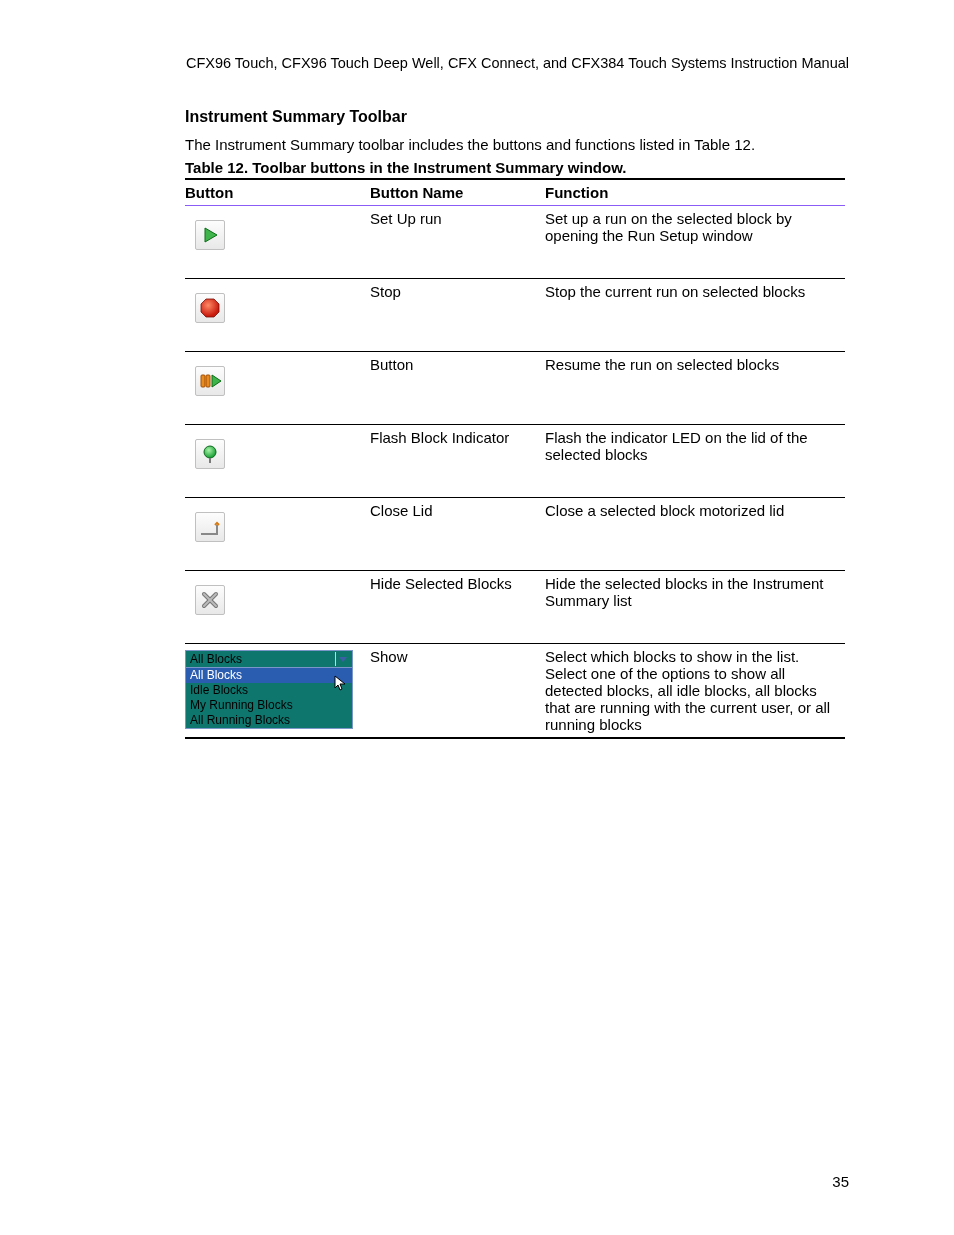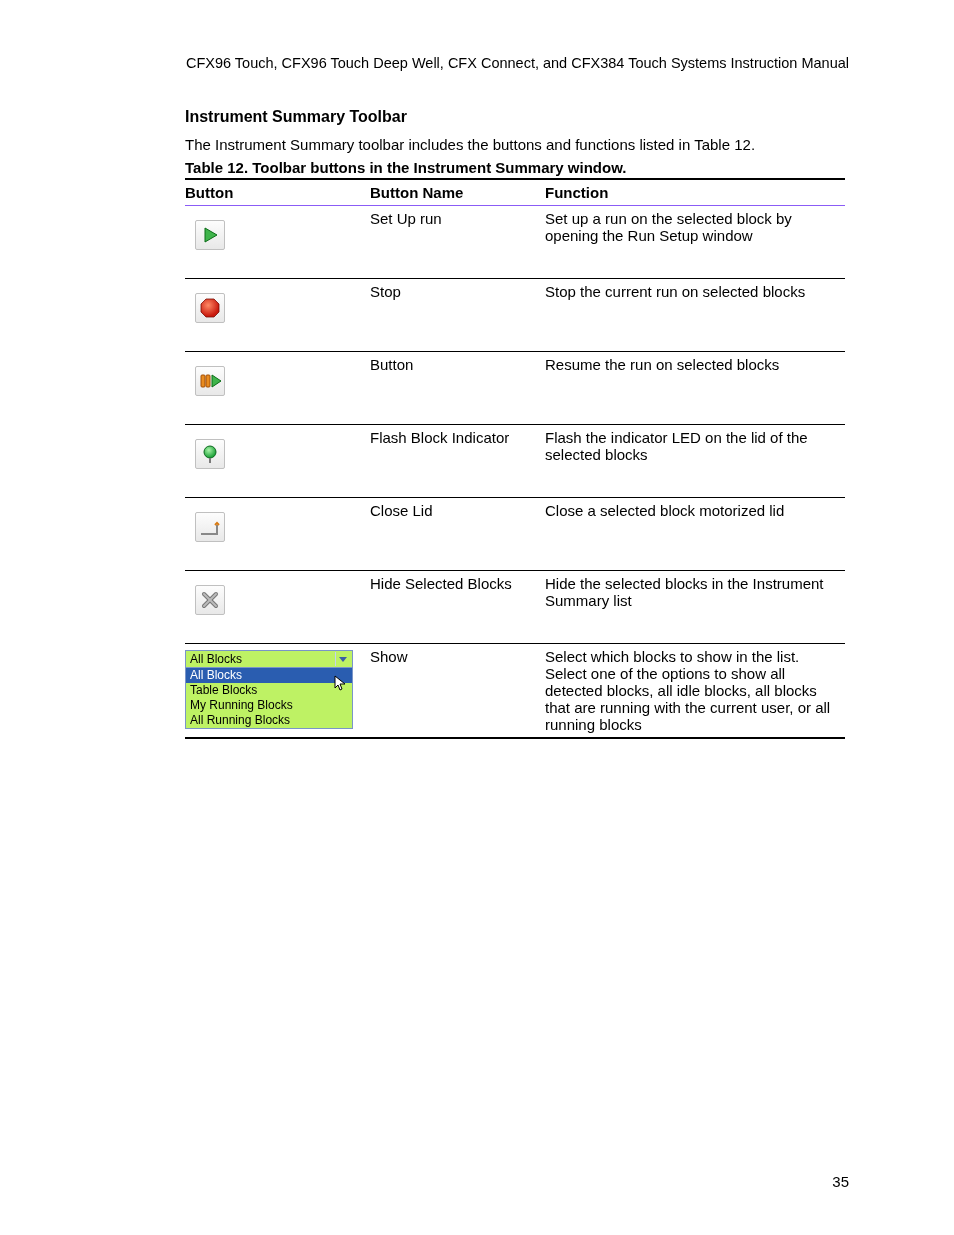--- a/index.html
+++ b/index.html
@@ -87,21 +87,21 @@
     margin-left: 10px;
   }
   .icon-box svg { width: 28px; height: 28px; display: block; }
 
   
   .dropdown-wrap {
     width: 166px;
     font-family: Tahoma, Arial, sans-serif;
     font-size: 12px;
     border: 1px solid #7a95c8;
-    background: #bef264;
+    background: #0f766e;
     position: relative;
     margin-top: 2px;
   }
   .dropdown-selected {
     display: flex;
     align-items: center;
     justify-content: space-between;
     padding: 1px 2px 1px 4px;
     border-bottom: 1px solid #7a95c8;
   }
@@ -264,21 +264,21 @@
               <div class="dropdown-selected">
                 <span>All Blocks</span>
                 <span class="dropdown-arrow">
                   <svg width="10" height="10" viewBox="0 0 10 10">
                       <polygon points="1,3 9,3 5,8" fill="#3b5fa5"></polygon>
                     </svg>
                 </span>
               </div>
               <div class="dropdown-list">
                 <div class="dropdown-item highlight">All Blocks</div>
-                <div class="dropdown-item">Table Blocks</div>
+                <div class="dropdown-item">Idle Blocks</div>
                 <div class="dropdown-item">My Running Blocks</div>
                 <div class="dropdown-item">All Running Blocks</div>
               </div>
               <svg class="cursor-svg" viewBox="0 0 14 18">
                 <polygon points="1,1 1,13 4,10 6,15 8,14 6,9 11,9" fill="#fff" stroke="#000" stroke-width="1"></polygon>
               </svg>
             </div>
           </td>
           <td>Show</td>
           <td>Select which blocks to show in the list. Select one of the options to show all detected blocks, all idle blocks, all blocks that are running with the current user, or all running blocks</td>

